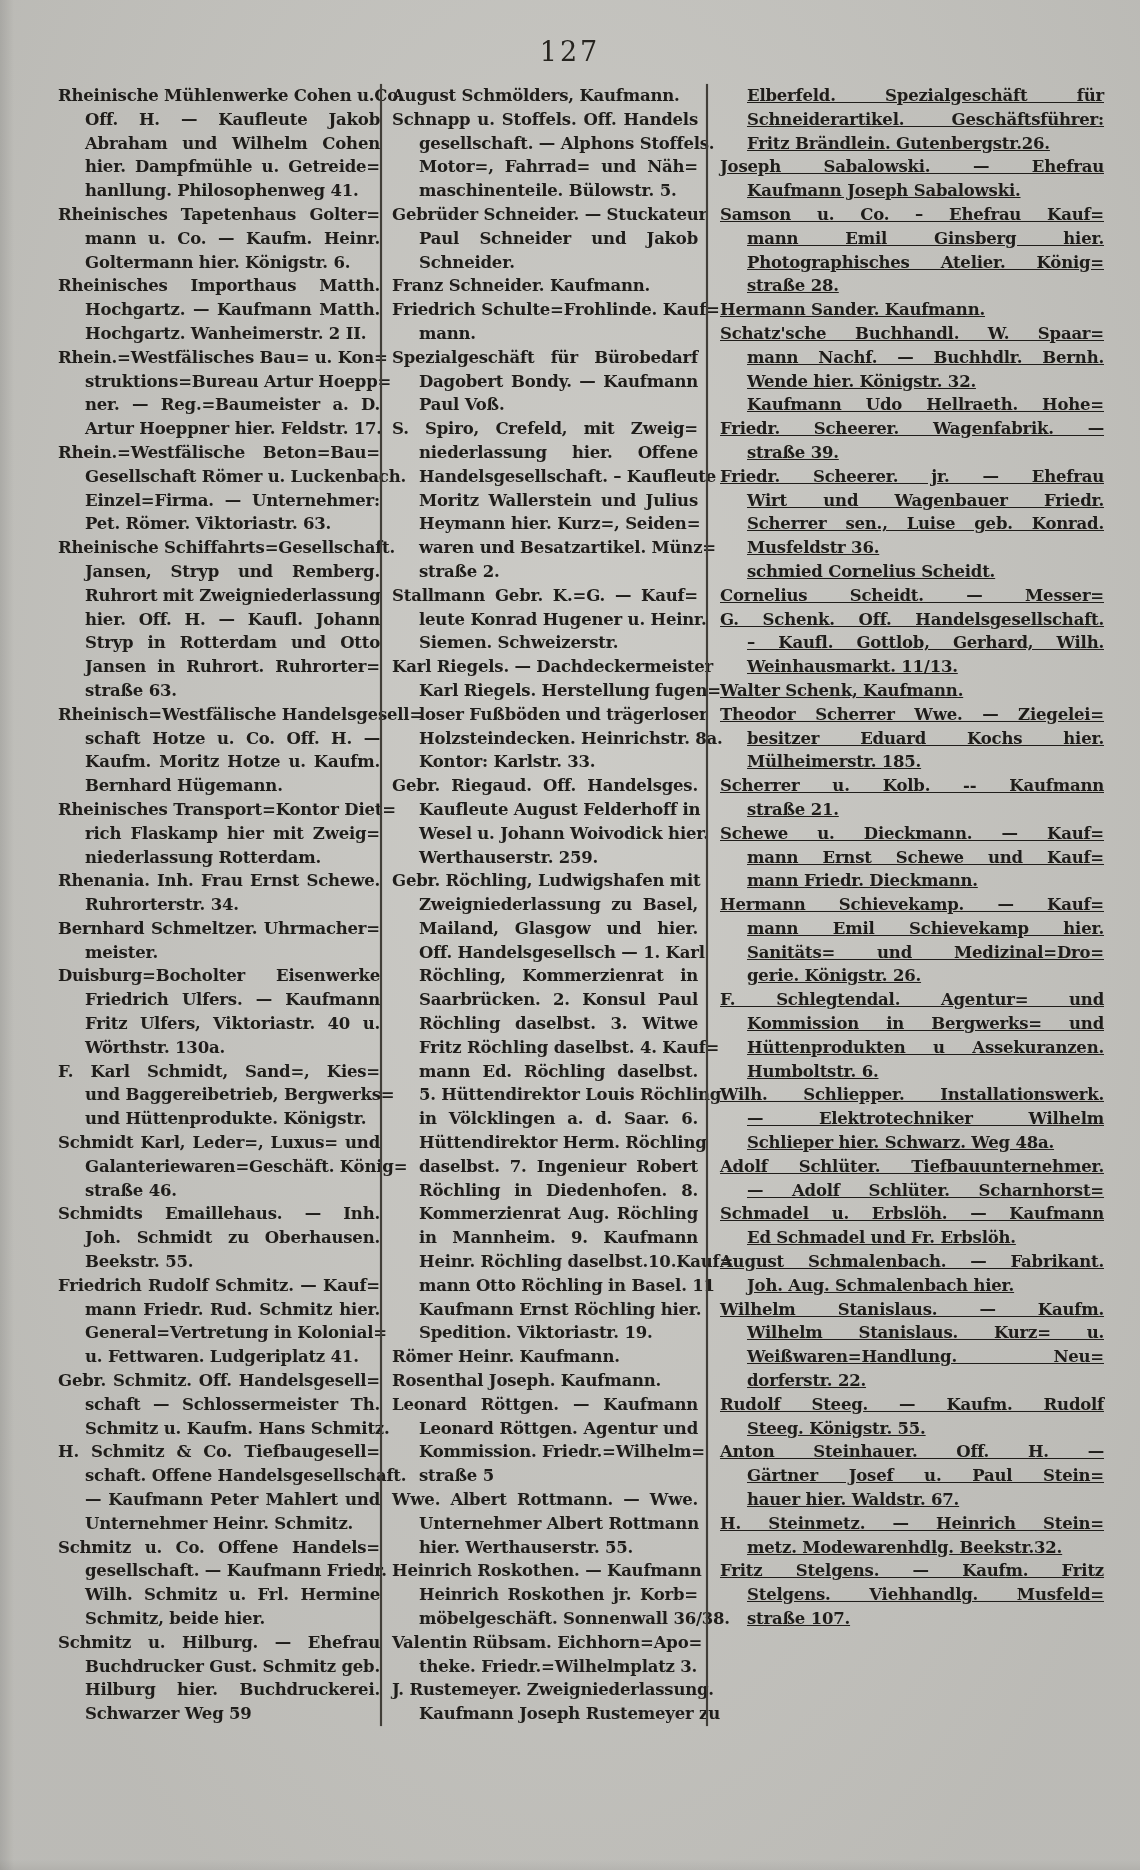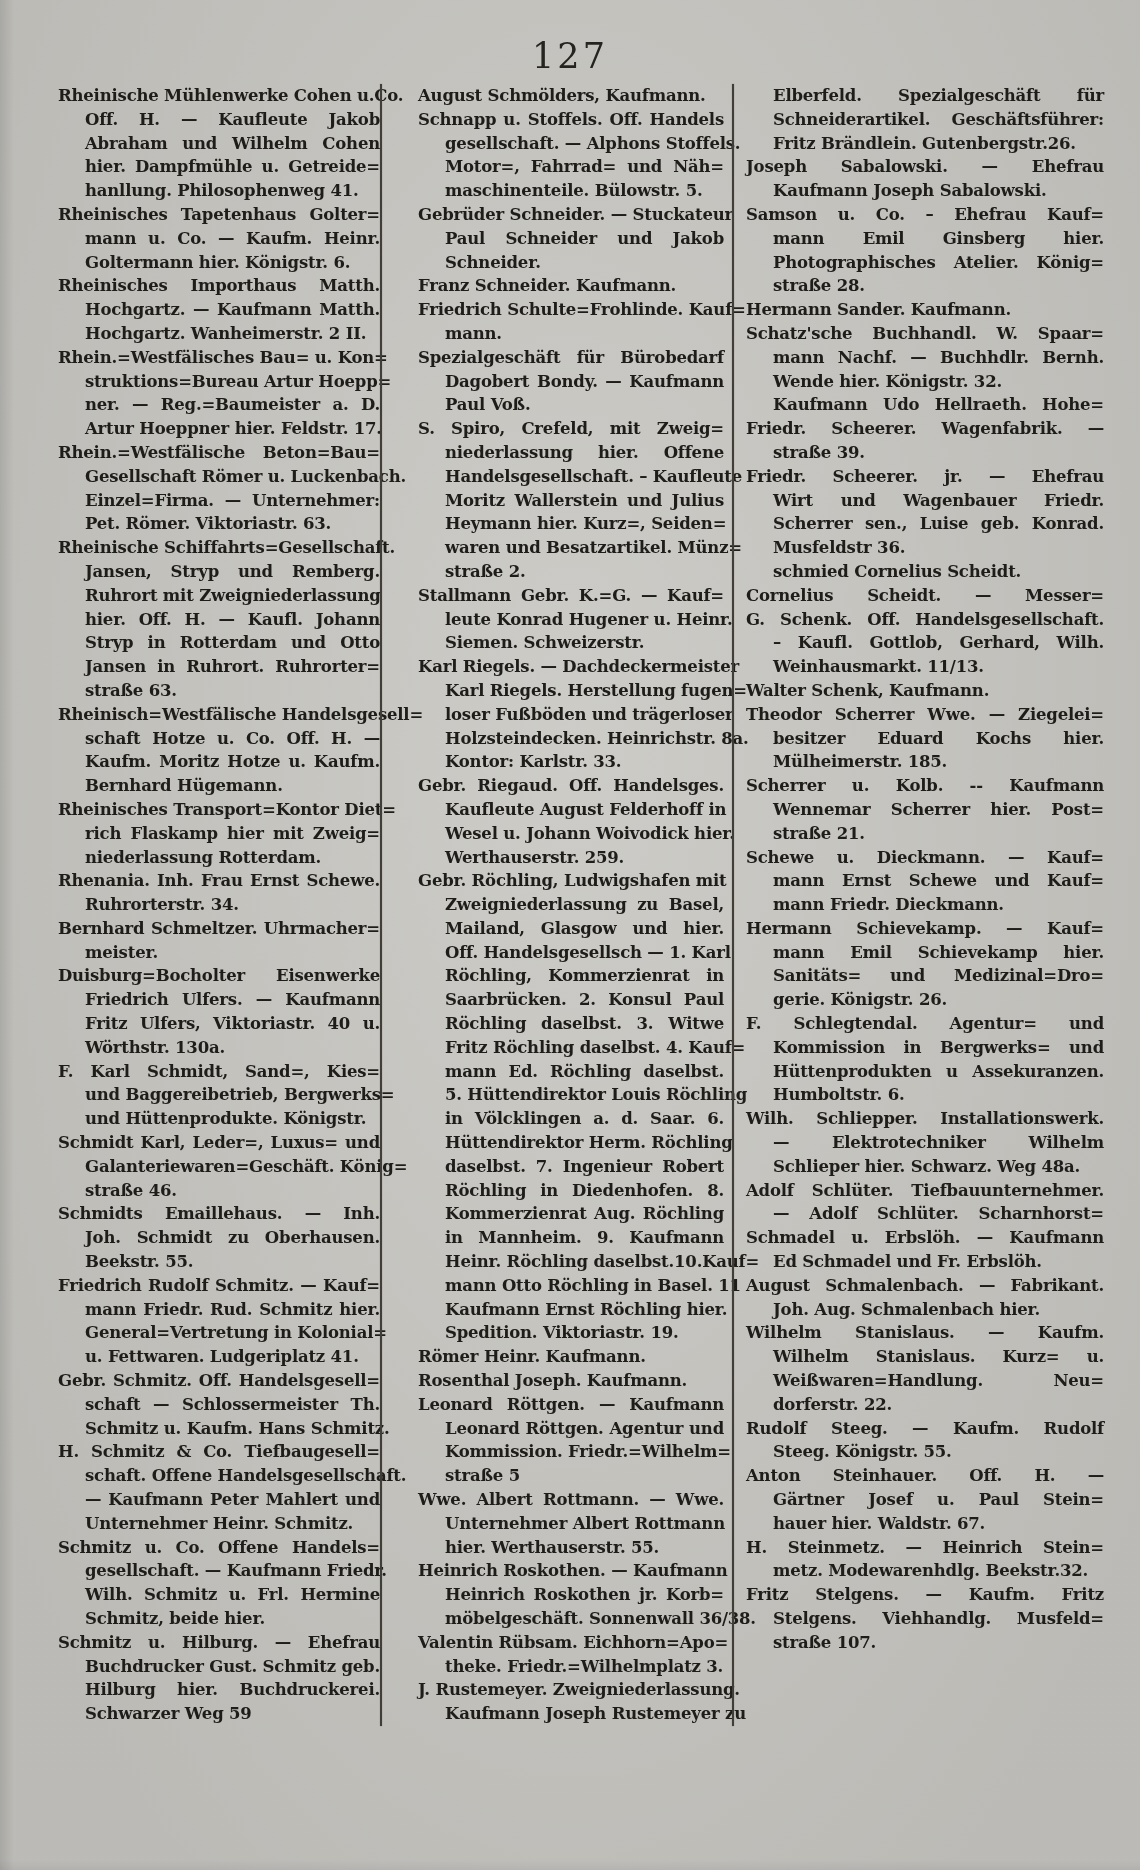--- a/index.html
+++ b/index.html
@@ -8,34 +8,34 @@
     background:#c7c6c1;
     background-image:
       radial-gradient(ellipse at 50% 40%, rgba(255,255,255,0.10), rgba(0,0,0,0.06) 85%),
       linear-gradient(90deg, rgba(0,0,0,0.10) 0px, rgba(0,0,0,0.0) 14px),
       linear-gradient(0deg, rgba(0,0,0,0.05) 0px, rgba(0,0,0,0.0) 10px);
     font-family:"DejaVu Serif","Liberation Serif",serif;
     color:#1f1d1a;
   }
   .page-number{
     position:absolute;top:36px;left:0;width:100%;
-    text-align:center;font-size:35px;letter-spacing:3px;color:#26241f;
+    text-align:center;font-size:27px;letter-spacing:3px;color:#26241f;
     font-family:"DejaVu Serif","Liberation Serif",serif;
   }
   .cols{
     position:absolute;left:58px;top:84px;width:1046px;
     display:flex;align-items:stretch;
   }
   .col{
     font-size:16.5px;font-weight:bold;line-height:23.8px;
     letter-spacing:-0.2px;
   }
   .col1{width:322px;}
-  .col2{width:306px;padding:0 8px 0 10px;margin-left:26px;}
-  .col3{flex:1;padding-left:12px;}
+  .col2{width:306px;padding:0 8px 0 10px;}
+  .col3{flex:1;padding-left:12px;text-decoration:underline;}
   .rule{width:2px;background:#413e38;box-shadow:0 0 1px rgba(60,58,52,.8);}
   .entry{margin:0;}
   .line{white-space:nowrap;}
   .line.just{text-align:justify;text-align-last:justify;}
   .line.indent{padding-left:27px;}
 </style>
 </head>
 <body>
 
 <div class="page-number">127</div>
@@ -306,21 +306,20 @@
       <div class="entry">
         <div class="line">Walter Schenk, Kaufmann.</div>
       </div>
       <div class="entry">
         <div class="line just">Theodor Scherrer Wwe. — Ziegelei=</div>
         <div class="line indent just">besitzer Eduard Kochs hier.</div>
         <div class="line indent">Mülheimerstr. 185.</div>
       </div>
       <div class="entry">
         <div class="line just">Scherrer u. Kolb. -- Kaufmann</div>
-        <div class="line indent just">Wennemar Scherrer hier. Post=</div>
         <div class="line indent">straße 21.</div>
       </div>
       <div class="entry">
         <div class="line just">Schewe u. Dieckmann. — Kauf=</div>
         <div class="line indent just">mann Ernst Schewe und Kauf=</div>
         <div class="line indent">mann Friedr. Dieckmann.</div>
       </div>
       <div class="entry">
         <div class="line just">Hermann Schievekamp. — Kauf=</div>
         <div class="line indent just">mann Emil Schievekamp hier.</div>

